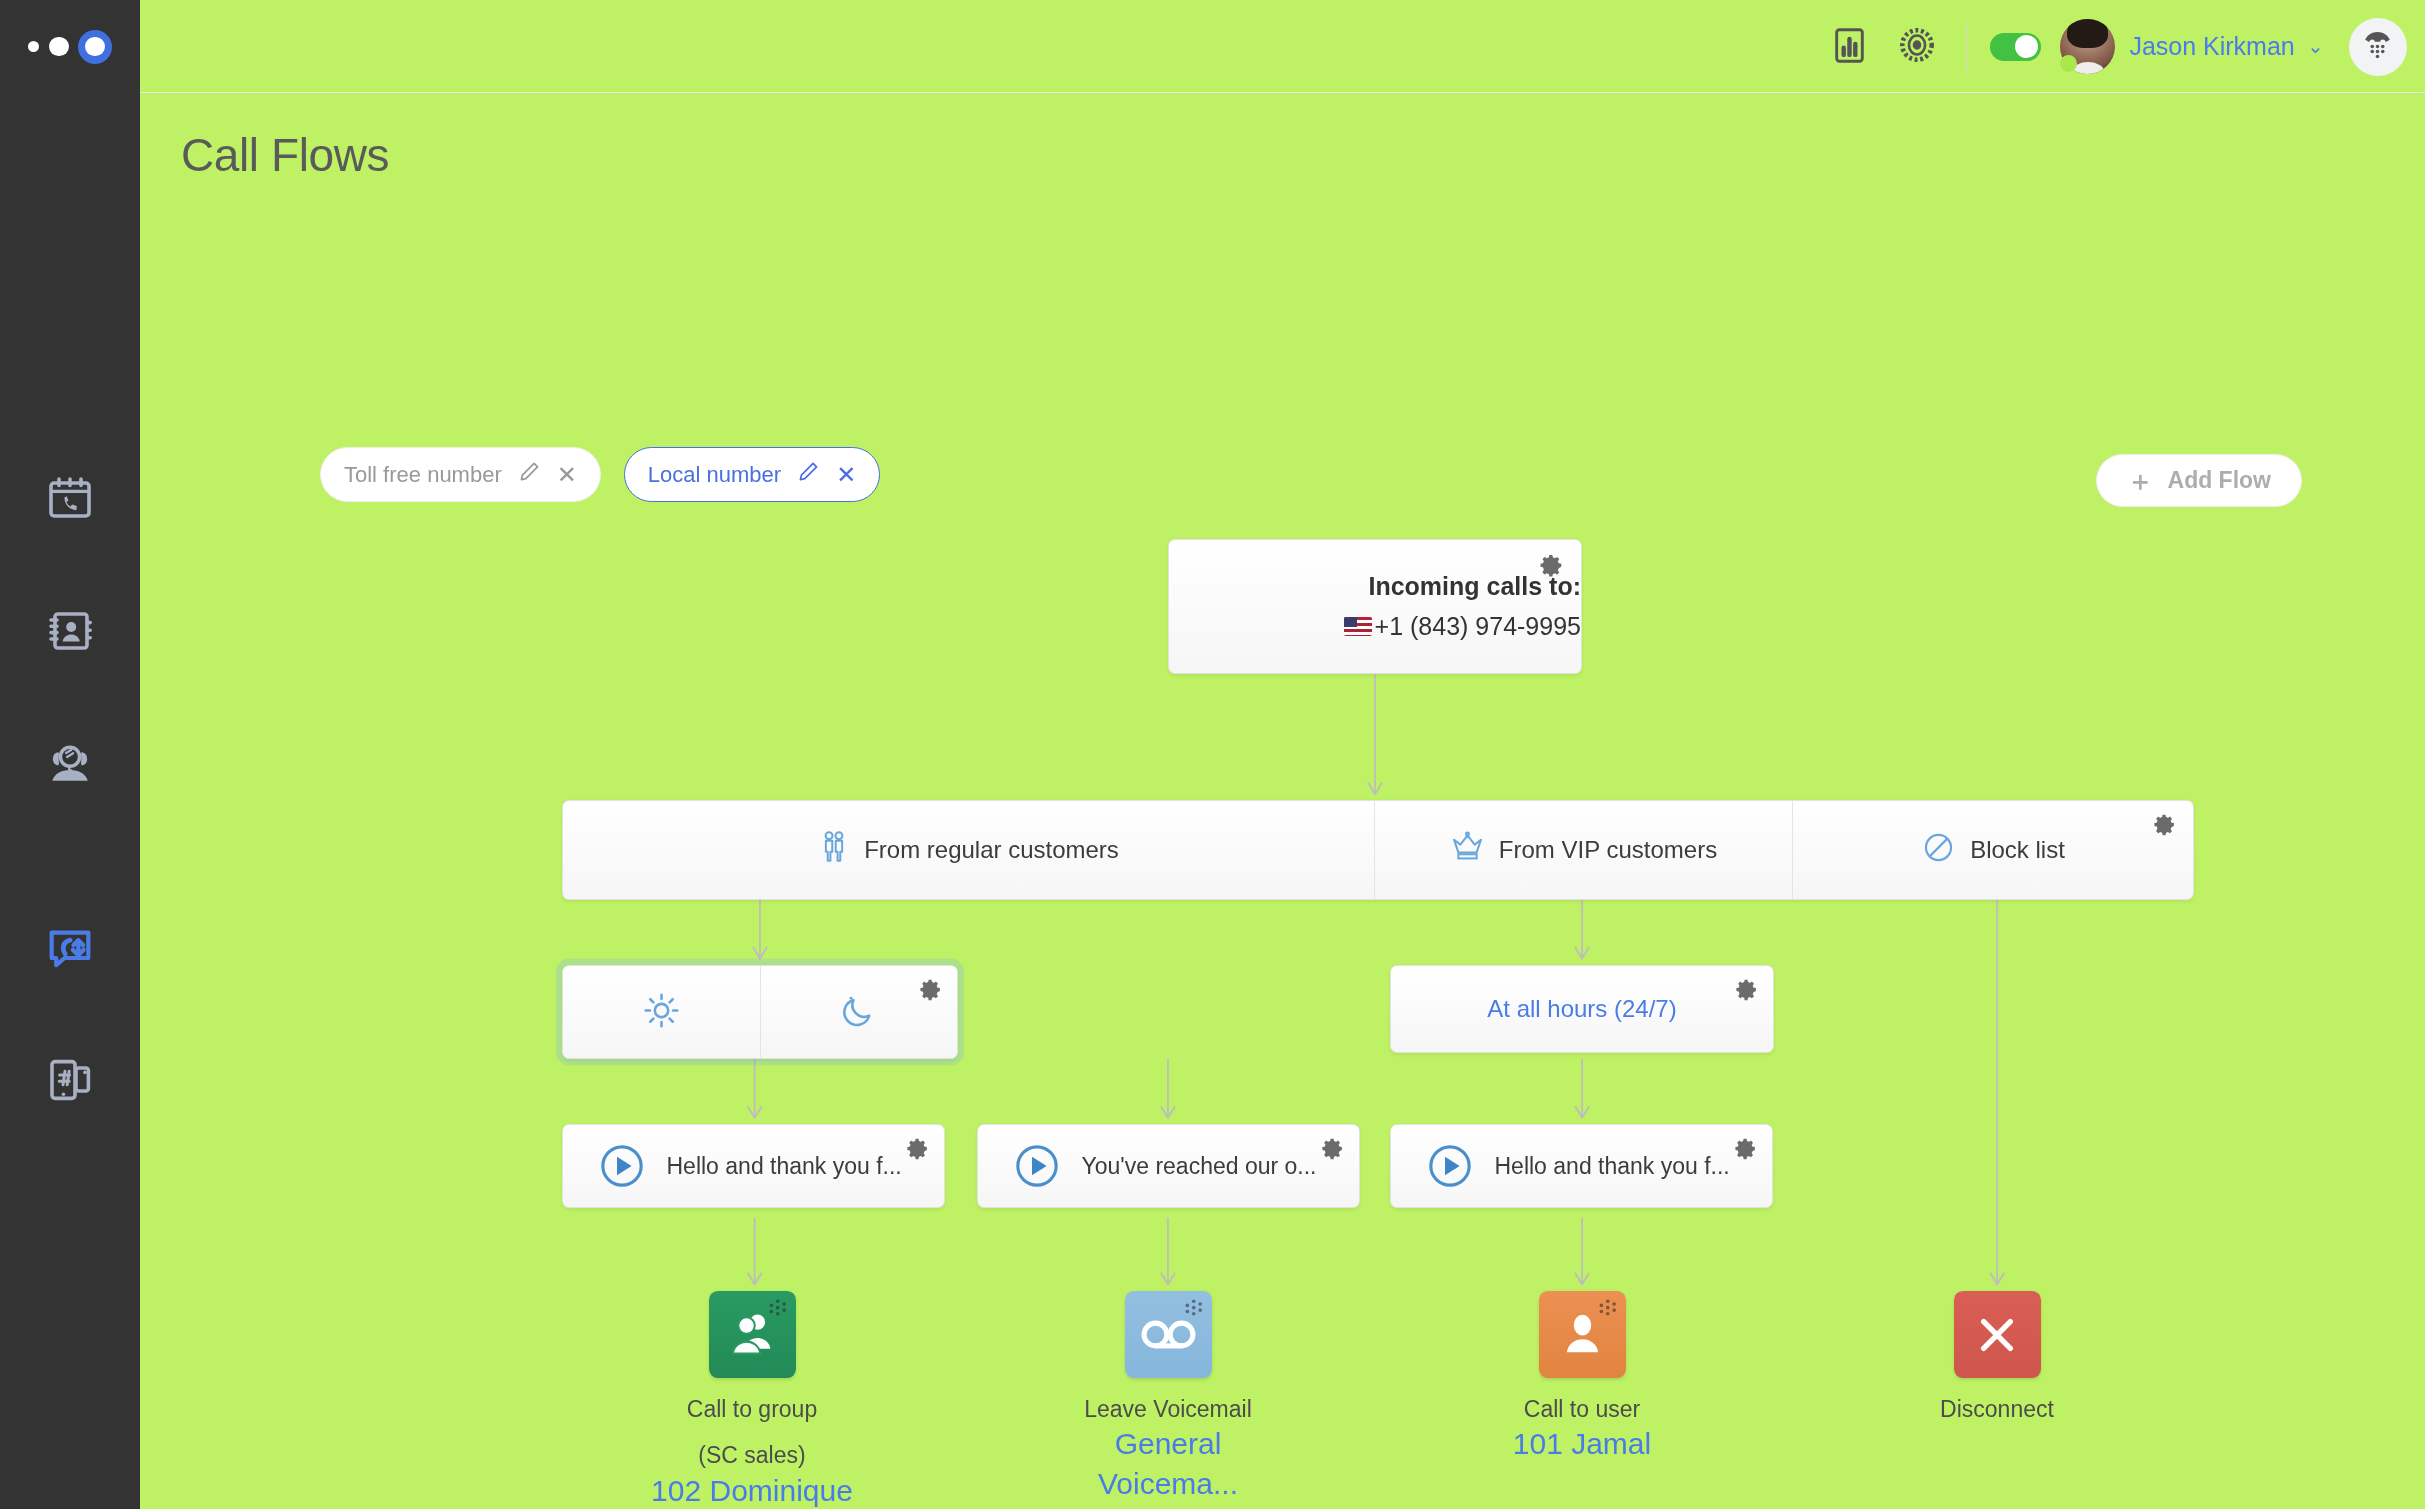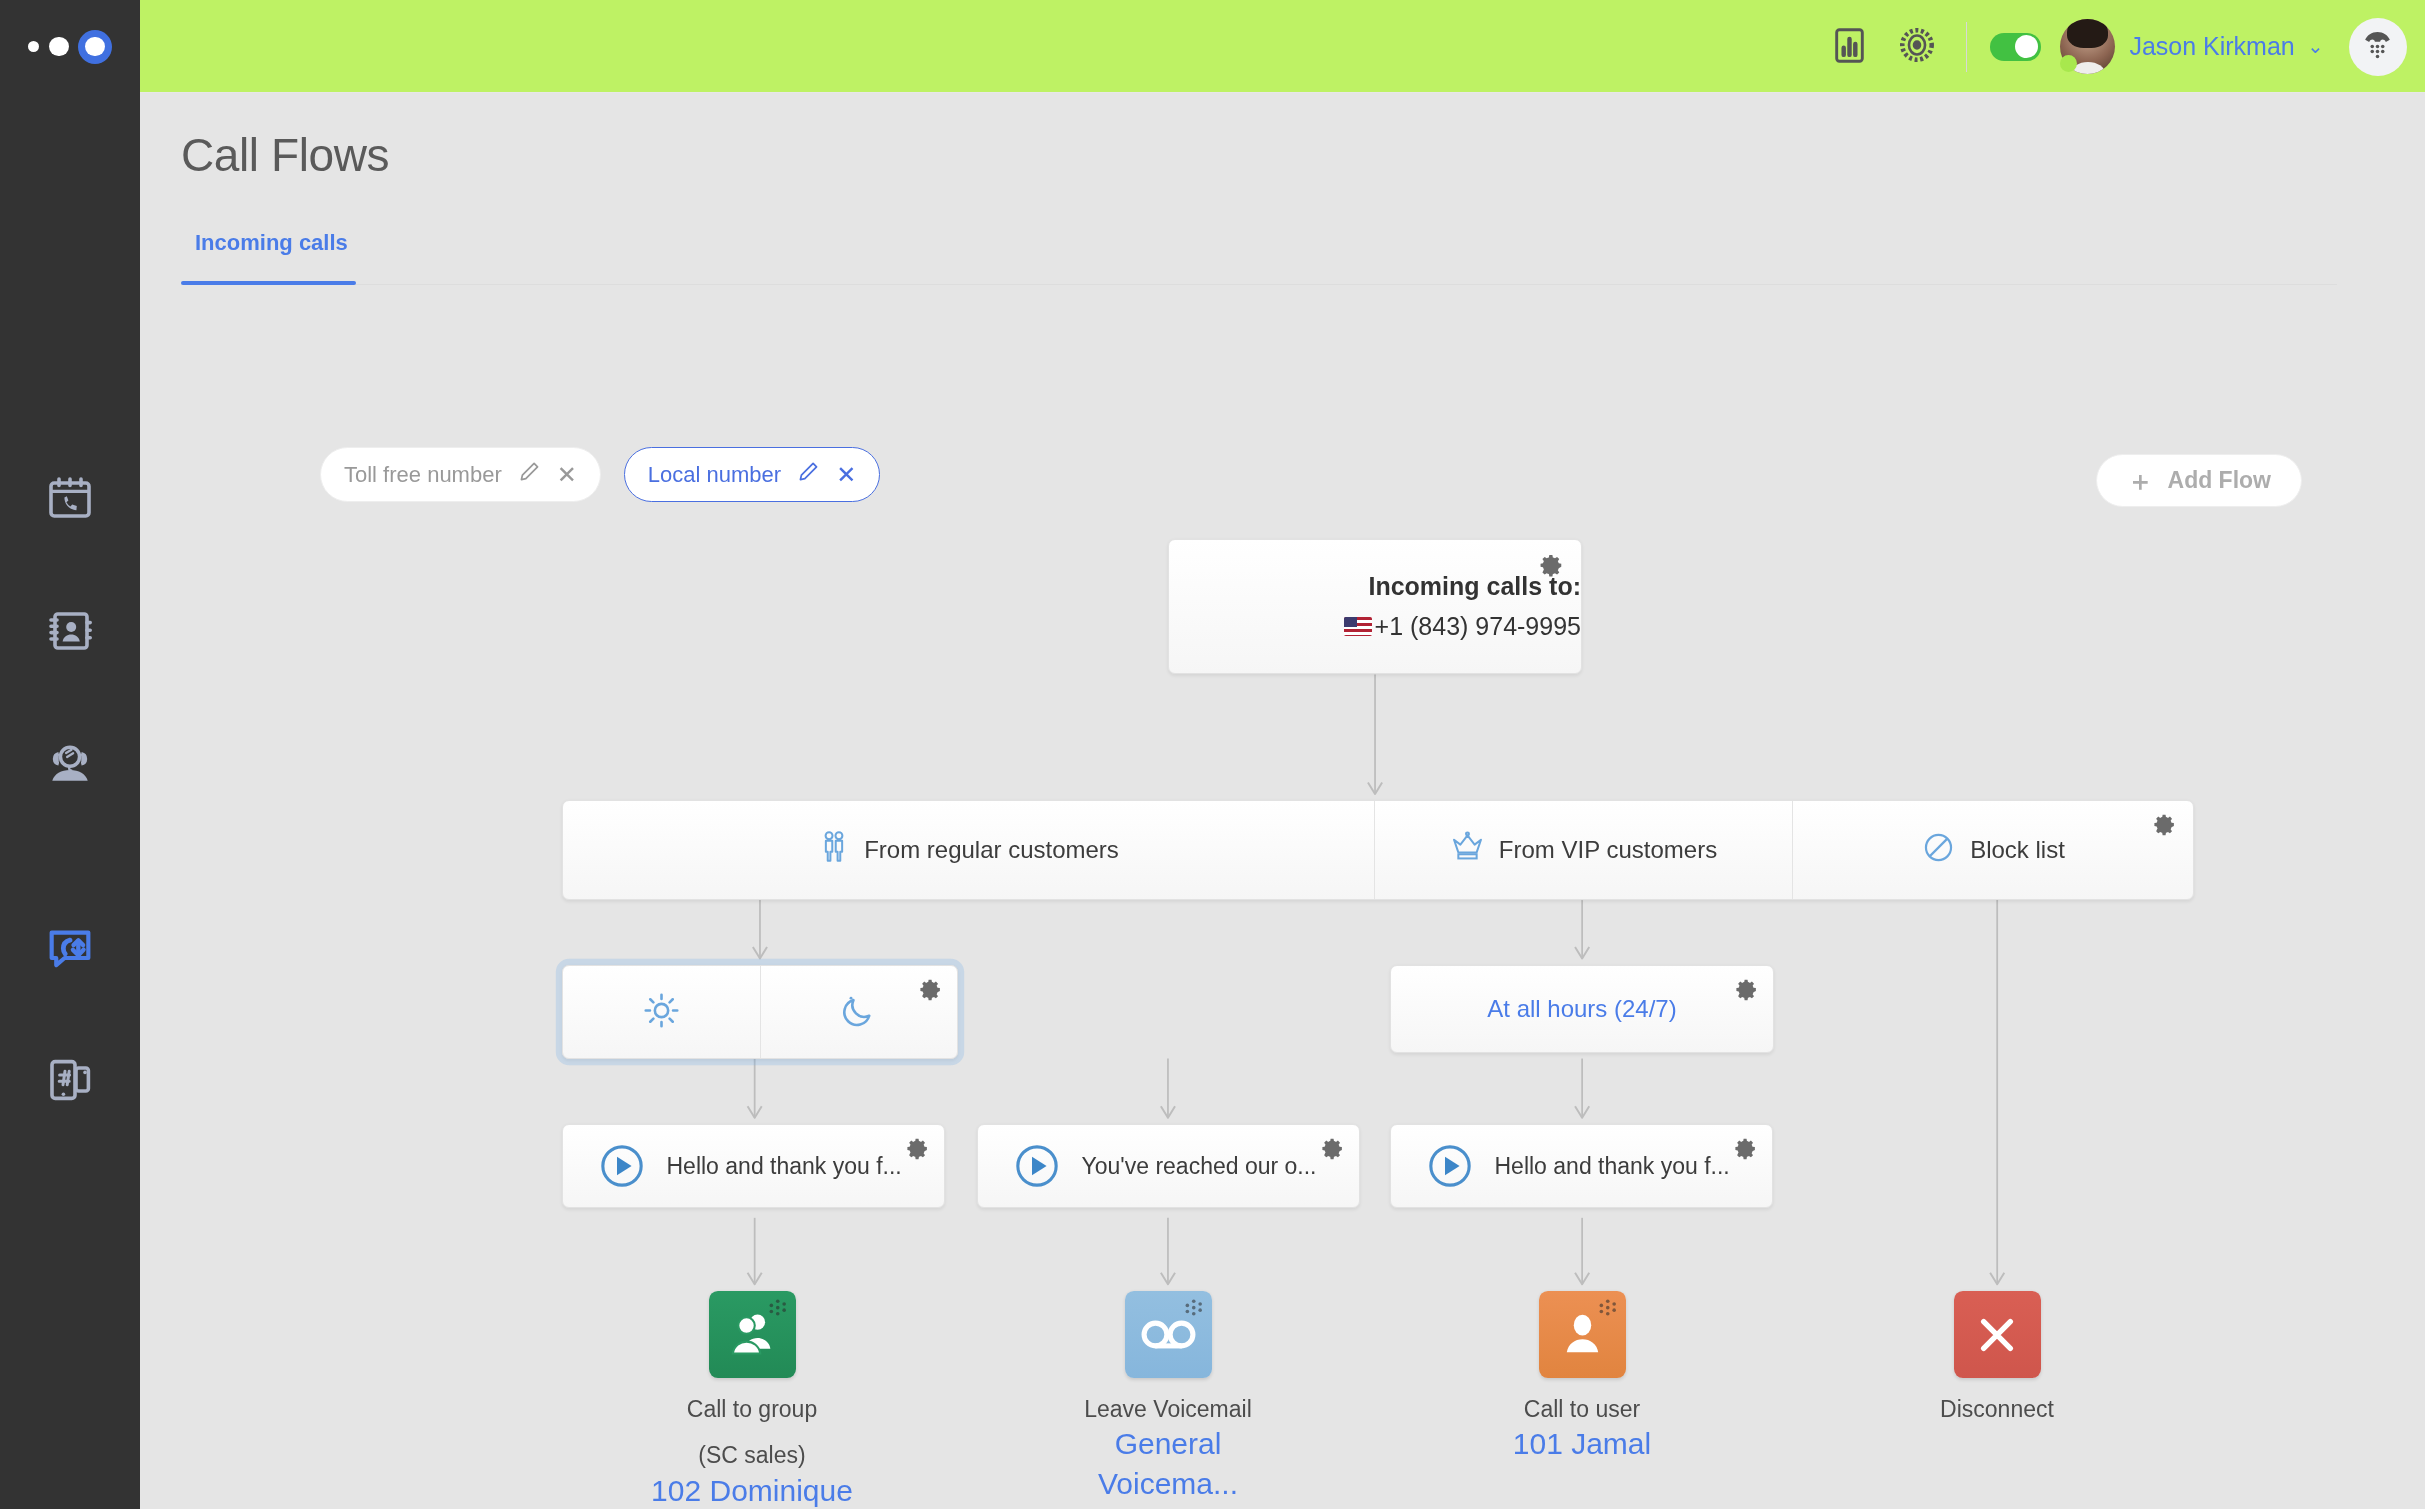--- a/index.html
+++ b/index.html
@@ -81,21 +81,21 @@
     cursor: pointer;
   }
   .caret { margin-left: 12.4px; color: #4a7ce8; font-size: 19.5px; cursor: pointer; }
   .dialpad-btn {
     width: 58px; height: 58px; border-radius: 50%; background: #f2f3f5;
     display: flex; align-items: center; justify-content: center; margin-left: 25px;
     cursor: pointer; flex: none;
   }
 
   
-  .page { position: absolute; left: 140px; top: 93px; right: 0; bottom: 0; background: #e5e5e5; }
+  .page { position: absolute; left: 140px; top: 93px; right: 0; bottom: 0; background: #bef264; }
   .page-title {
     position: absolute; left: 41px; top: 35px;
     font-size: 46px; color: #5a5a5a; font-weight: 400; letter-spacing: -0.4px;
   }
   .tabs { position: absolute; left: 41px; top: 137px; right: 89px; height: 55px; }
   .tab {
     display: inline-block; padding: 0 14px 19.5px 14px;
     font-size: 22px; font-weight: bold; color: #4a7ce8; cursor: pointer;
   }
   .tabs-underline {
@@ -336,25 +336,20 @@
           </svg>
         </span>
       </div>
     </div>
   </header>
 
   <main class="page">
 
     <h1 class="page-title">Call Flows</h1>
 
-    <div class="tabs">
-      <span class="tab">Incoming calls</span>
-      <div class="tabs-underline"></div>
-      <div class="tab-active-bar"></div>
-    </div>
 
     <div class="chips">
       <div class="chip">
         <span>Toll free number</span>
         <span>
           <svg width="23" height="23" viewBox="0 0 24 24" fill="none" stroke="#999" stroke-width="1.8" stroke-linejoin="round">
               <path d="M16.8 3.6l3.6 3.6L8.2 19.4l-4.6 1 1-4.6z"></path>
             </svg>
         </span>
         <span class="chip-x">✕</span>

